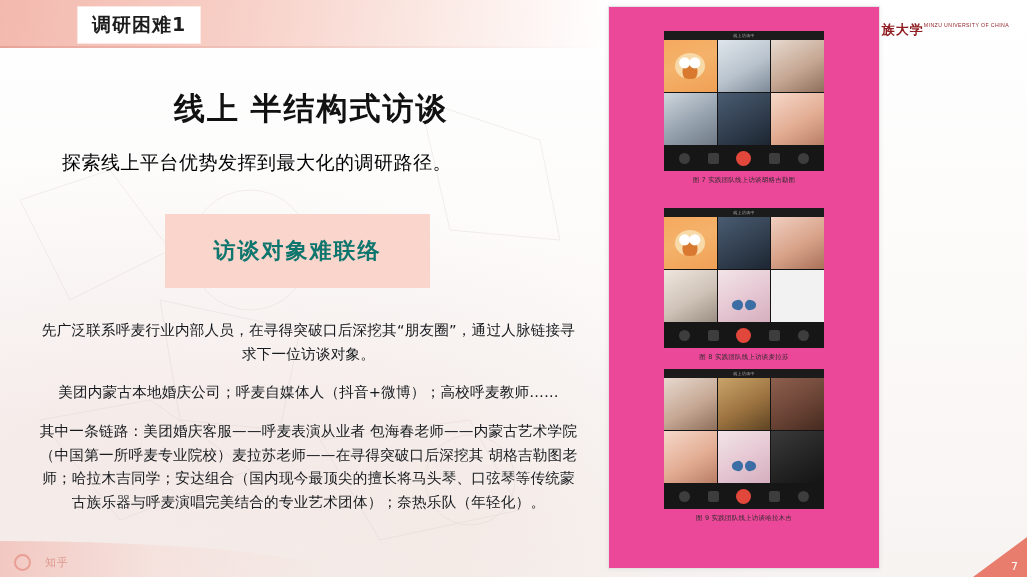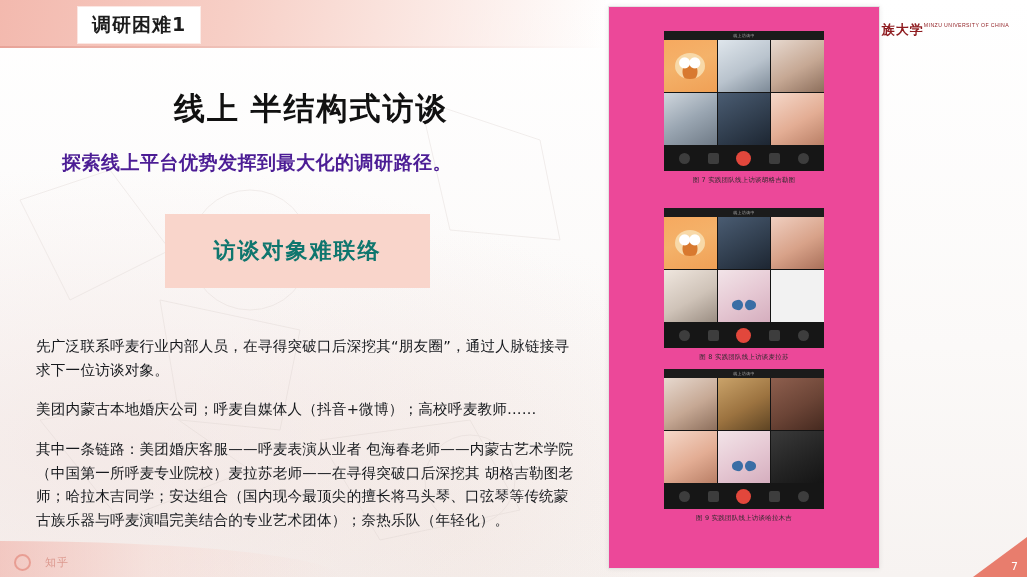--- a/index.html
+++ b/index.html
@@ -145,22 +145,22 @@
     color: #111111;
     letter-spacing: 2px;
     margin-left: 24px;
   }
   .subhead {
     position: absolute;
     left: 62px;
     top: 94px;
     font-family: "DejaVu Sans", "Liberation Sans", sans-serif;
     font-size: 19px;
-    font-weight: bold;
-    color: #4c1d95;
+    font-weight: normal;
+    color: #000000;
     letter-spacing: 0.5px;
   }
   .pink-banner {
     position: absolute;
     left: 165px;
     top: 158px;
     width: 265px;
     height: 74px;
     background: #f9d5cb;
     display: flex;
@@ -179,21 +179,22 @@
     left: 36px;
     top: 262px;
     width: 545px;
     font-family: "DejaVu Sans", "Liberation Sans", sans-serif;
     font-size: 14.6px;
     color: #16191d;
     line-height: 1.62;
     letter-spacing: 0.2px;
   }
   .body-text p {
-    margin: 16px 0 15px 0;
+    margin: 0 0 15px 0;
+    text-align: center;
   }
   .body-text p:last-child {
     margin-bottom: 0;
   }
 
   
   .right-panel {
     position: absolute;
     left: 608px;
     top: 6px;

